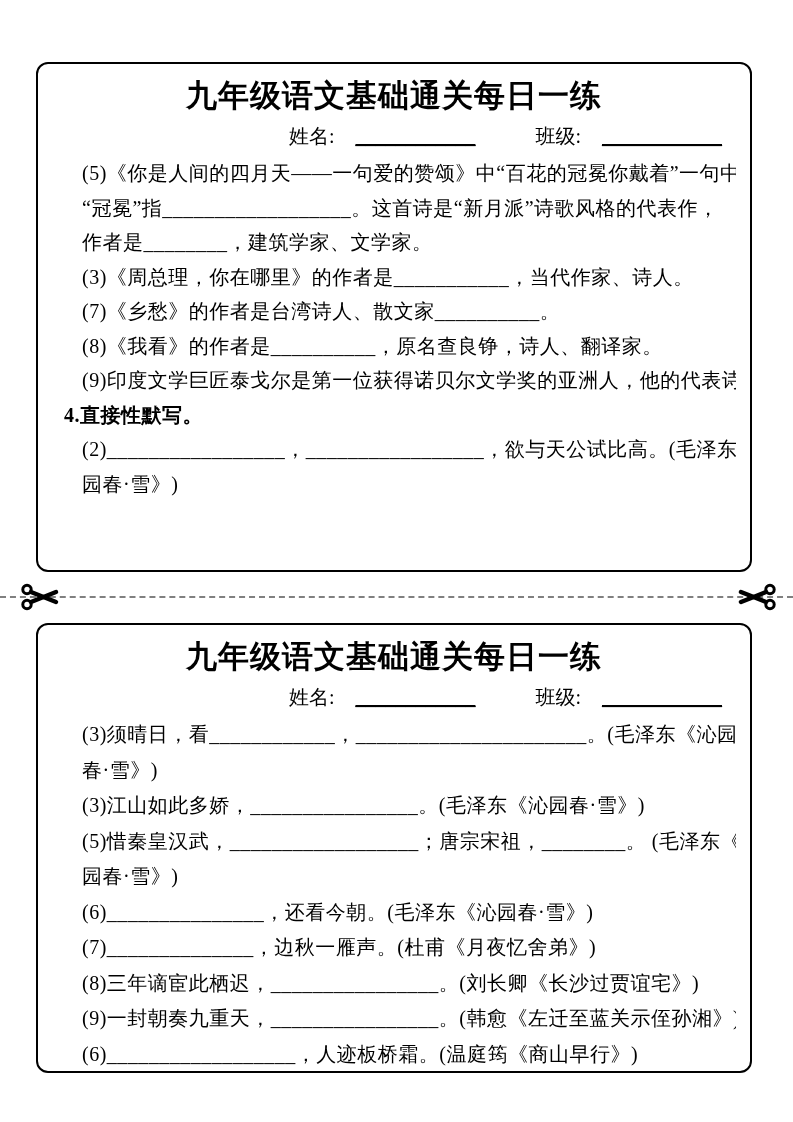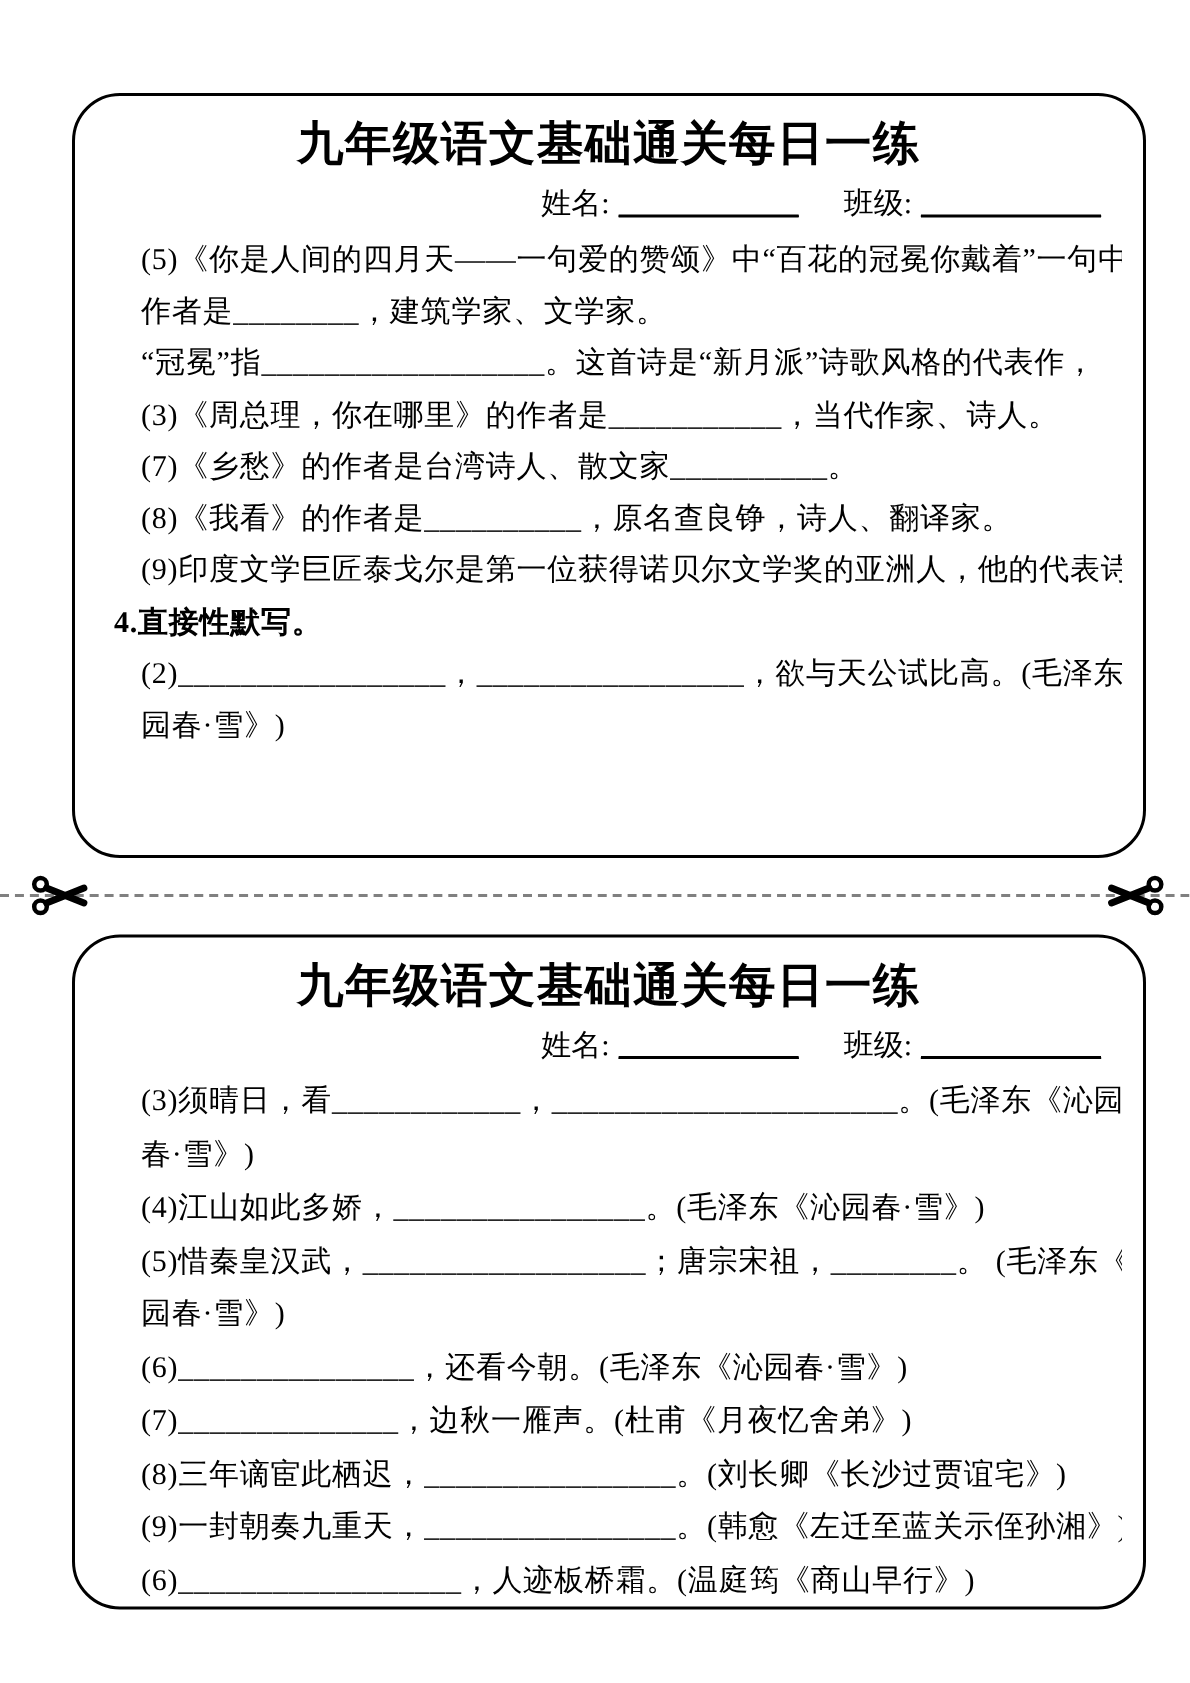--- a/index.html
+++ b/index.html
@@ -14,45 +14,44 @@
     font-family: "Liberation Serif", "DejaVu Serif", serif;
     color: #000000;
     overflow: hidden;
   }
   .sheet-box {
     position: absolute;
     left: 36px;
     width: 716px;
     box-sizing: border-box;
     border: 2px solid #000000;
-    border-radius: 32px;
+    border-radius: 12px;
     background: #ffffff;
     padding: 8px 14px 0 14px;
-    margin-left: 12px;
   }
   #box1 { top: 62px;  height: 510px; }
   #box2 { top: 623px; height: 450px; }
 
   .title {
     text-align: center;
     font-size: 31px;
     font-weight: bold;
     letter-spacing: 1px;
     line-height: 40px;
     margin-top: 4px;
     white-space: nowrap;
   }
   .name-row {
     display: flex;
     justify-content: flex-end;
     align-items: baseline;
     font-size: 20px;
     line-height: 28px;
     margin: 6px 14px 6px 0;
-    gap: 6px;
+    gap: 21px;
     white-space: nowrap;
   }
   .name-row .gap { width: 18px; }
   .blank-field { letter-spacing: 0; text-decoration: underline; }
 
   .row {
     font-size: 20px;
     line-height: 34.5px;
     padding-left: 30px;
     letter-spacing: 0.5px;
@@ -88,22 +87,22 @@
 <div class="sheet-box" id="box1">
   <div class="title">九年级语文基础通关每日一练</div>
   <div class="name-row">
     <span>姓名:</span>
     <span class="blank-field">____________</span>
     <span class="gap"></span>
     <span>班级:</span>
     <span class="blank-field">____________</span>
   </div>
   <div class="row">(5)《你是人间的四月天——一句爱的赞颂》中“百花的冠冕你戴着”一句中的</div>
+  <div class="row">“冠冕”指__________________。这首诗是“新月派”诗歌风格的代表作，</div>
   <div class="row">作者是________，建筑学家、文学家。</div>
-  <div class="row">“冠冕”指__________________。这首诗是“新月派”诗歌风格的代表作，</div>
   <div class="row">(3)《周总理，你在哪里》的作者是___________，当代作家、诗人。</div>
   <div class="row">(7)《乡愁》的作者是台湾诗人、散文家__________。</div>
   <div class="row">(8)《我看》的作者是__________，原名查良铮，诗人、翻译家。</div>
   <div class="row">(9)印度文学巨匠泰戈尔是第一位获得诺贝尔文学奖的亚洲人，他的代表诗集有</div>
   <div class="row heading">4.直接性默写。</div>
   <div class="row">(2)_________________，_________________，欲与天公试比高。(毛泽东《沁</div>
   <div class="row">园春·雪》)</div>
 </div>
 
 <div class="cut-divider"></div>
@@ -124,21 +123,21 @@
   <div class="title">九年级语文基础通关每日一练</div>
   <div class="name-row">
     <span>姓名:</span>
     <span class="blank-field">____________</span>
     <span class="gap"></span>
     <span>班级:</span>
     <span class="blank-field">____________</span>
   </div>
   <div class="row">(3)须晴日，看____________，______________________。(毛泽东《沁园</div>
   <div class="row">春·雪》)</div>
-  <div class="row">(4)江山如此多娇，________________。(毛泽东《沁园春·雪》)</div>
+  <div class="row">(3)江山如此多娇，________________。(毛泽东《沁园春·雪》)</div>
   <div class="row">(5)惜秦皇汉武，__________________；唐宗宋祖，________。 (毛泽东《沁</div>
   <div class="row">园春·雪》)</div>
   <div class="row">(6)_______________，还看今朝。(毛泽东《沁园春·雪》)</div>
   <div class="row">(7)______________，边秋一雁声。(杜甫《月夜忆舍弟》)</div>
   <div class="row">(8)三年谪宦此栖迟，________________。(刘长卿《长沙过贾谊宅》)</div>
   <div class="row">(9)一封朝奏九重天，________________。(韩愈《左迁至蓝关示侄孙湘》)</div>
   <div class="row">(6)__________________，人迹板桥霜。(温庭筠《商山早行》)</div>
 </div>
 
 </body></html>

